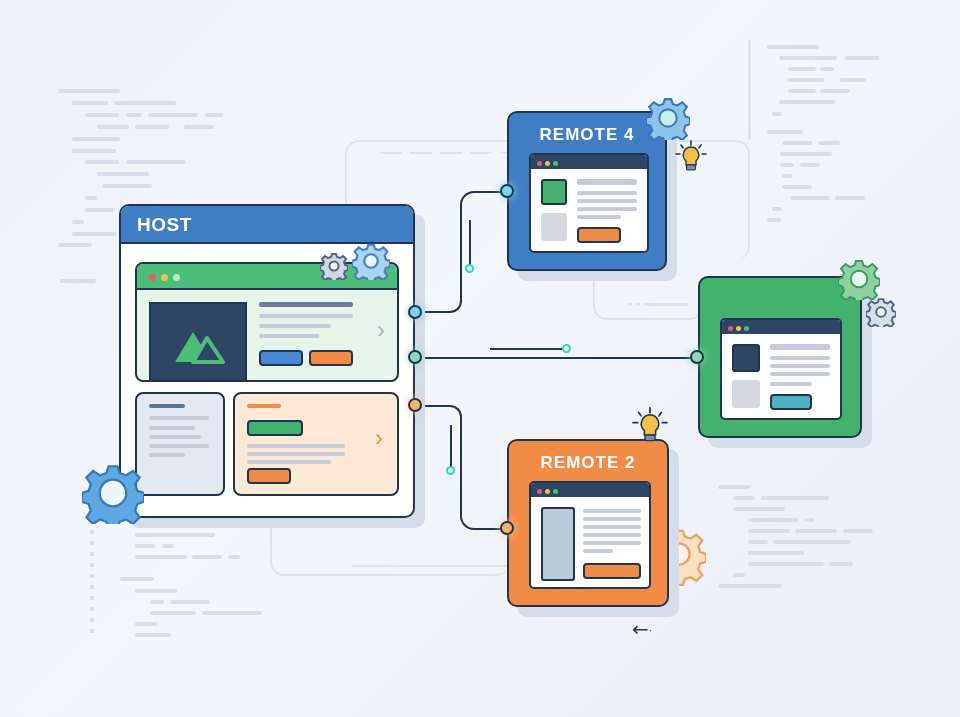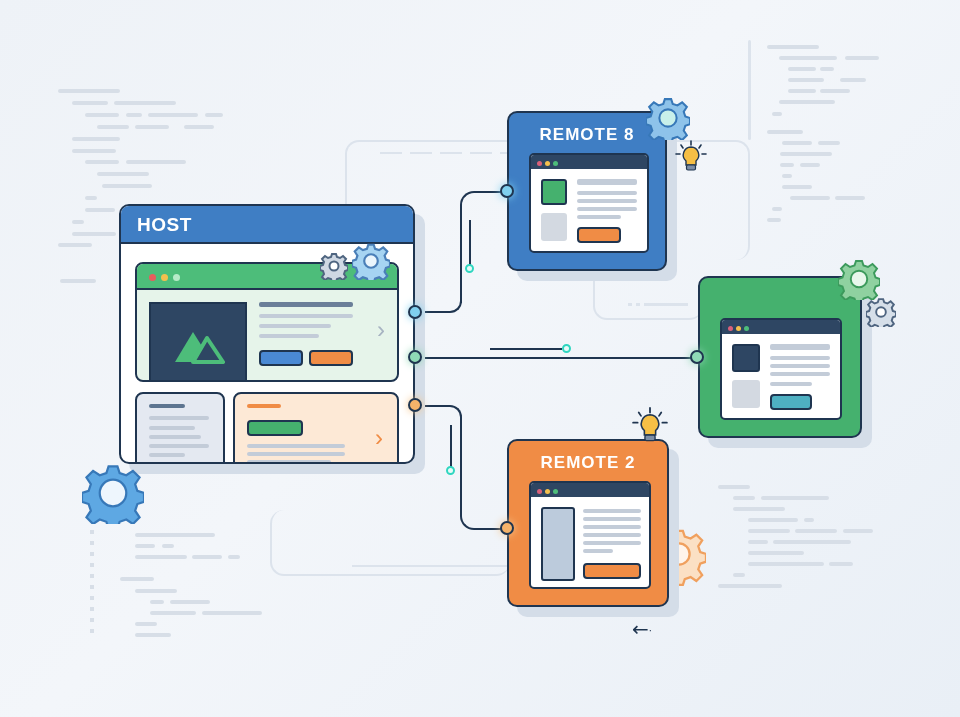--- a/index.html
+++ b/index.html
@@ -24,21 +24,21 @@
   .node.blue { background: #7fd0ef; box-shadow: 0 0 8px #7fd0ef; }
   .node.green { background: #8fd9b6; box-shadow: 0 0 8px #8fd9b6; }
   .node.orange { background: #f5b36a; box-shadow: 0 0 8px #f5c890; }
   .tick-node {
     position: absolute; width: 9px; height: 9px; border-radius: 50%;
     border: 2px solid #2fd6c0; background: #e8fbf8;
   }
 
   
   .host {
-    position: absolute; left: 119px; top: 204px; width: 296px; height: 260px;
+    position: absolute; left: 119px; top: 204px; width: 296px; height: 314px;
     background: #fff; border: 2px solid #1f3550; border-radius: 10px; overflow: hidden;
     box-shadow: 10px 10px 0 #d4dde8;
   }
   .host-head {
     height: 38px; background: #3f7ec4; border-bottom: 2px solid #1f3550;
     color: #fff; font-weight: bold; font-size: 19px; padding: 8px 0 0 16px; letter-spacing: 0.5px;
   }
   .panel {
     position: absolute; border: 2px solid #1f3550; border-radius: 8px; overflow: hidden;
   }
@@ -240,21 +240,21 @@
   </g>
 </svg>
 <svg class="gear" style="left:82px;top:462px;" width="62" height="62" viewBox="0 0 28 28">
   <g fill="#5ea8e3" stroke="#3778b8" stroke-width="1">
     <path d="M12 2h4l1 3 3 1 3-2 3 3-2 3 1 3 3 1v4l-3 1-1 3 2 3-3 3-3-2-3 1-1 3h-4l-1-3-3-1-3 2-3-3 2-3-1-3-3-1v-4l3-1 1-3-2-3 3-3 3 2 3-1z"></path>
     <circle cx="14" cy="14" r="6" fill="#eef6fd"></circle>
   </g>
 </svg>
 
 <div class="remote" style="left:507px;top:111px;width:160px;height:160px;background:#3f7ec4;">
-  <div class="remote-title" style="top:12px;">REMOTE 8</div>
+  <div class="remote-title" style="top:12px;">REMOTE 4</div>
   <div class="mini" style="left:20px;top:40px;width:120px;height:100px;">
     <div class="mini-head"><span class="dot" style="background:#d9607a;"></span><span class="dot" style="background:#f4c04e;"></span><span class="dot" style="background:#4dbd7a;"></span></div>
     <div style="position:absolute;left:10px;top:24px;width:26px;height:26px;background:#45b16e;border:2px solid #1f3550;border-radius:3px;"></div>
     <div style="position:absolute;left:10px;top:58px;width:26px;height:28px;background:#d3d9e1;border-radius:3px;"></div>
     <div class="bar" style="left:46px;top:24px;width:60px;height:6px;"></div>
     <div class="bar" style="left:46px;top:36px;width:60px;"></div>
     <div class="bar" style="left:46px;top:44px;width:60px;"></div>
     <div class="bar" style="left:46px;top:52px;width:60px;"></div>
     <div class="bar" style="left:46px;top:60px;width:44px;"></div>
     <div class="pill" style="left:46px;top:72px;width:44px;height:16px;background:#f08c45;"></div>

